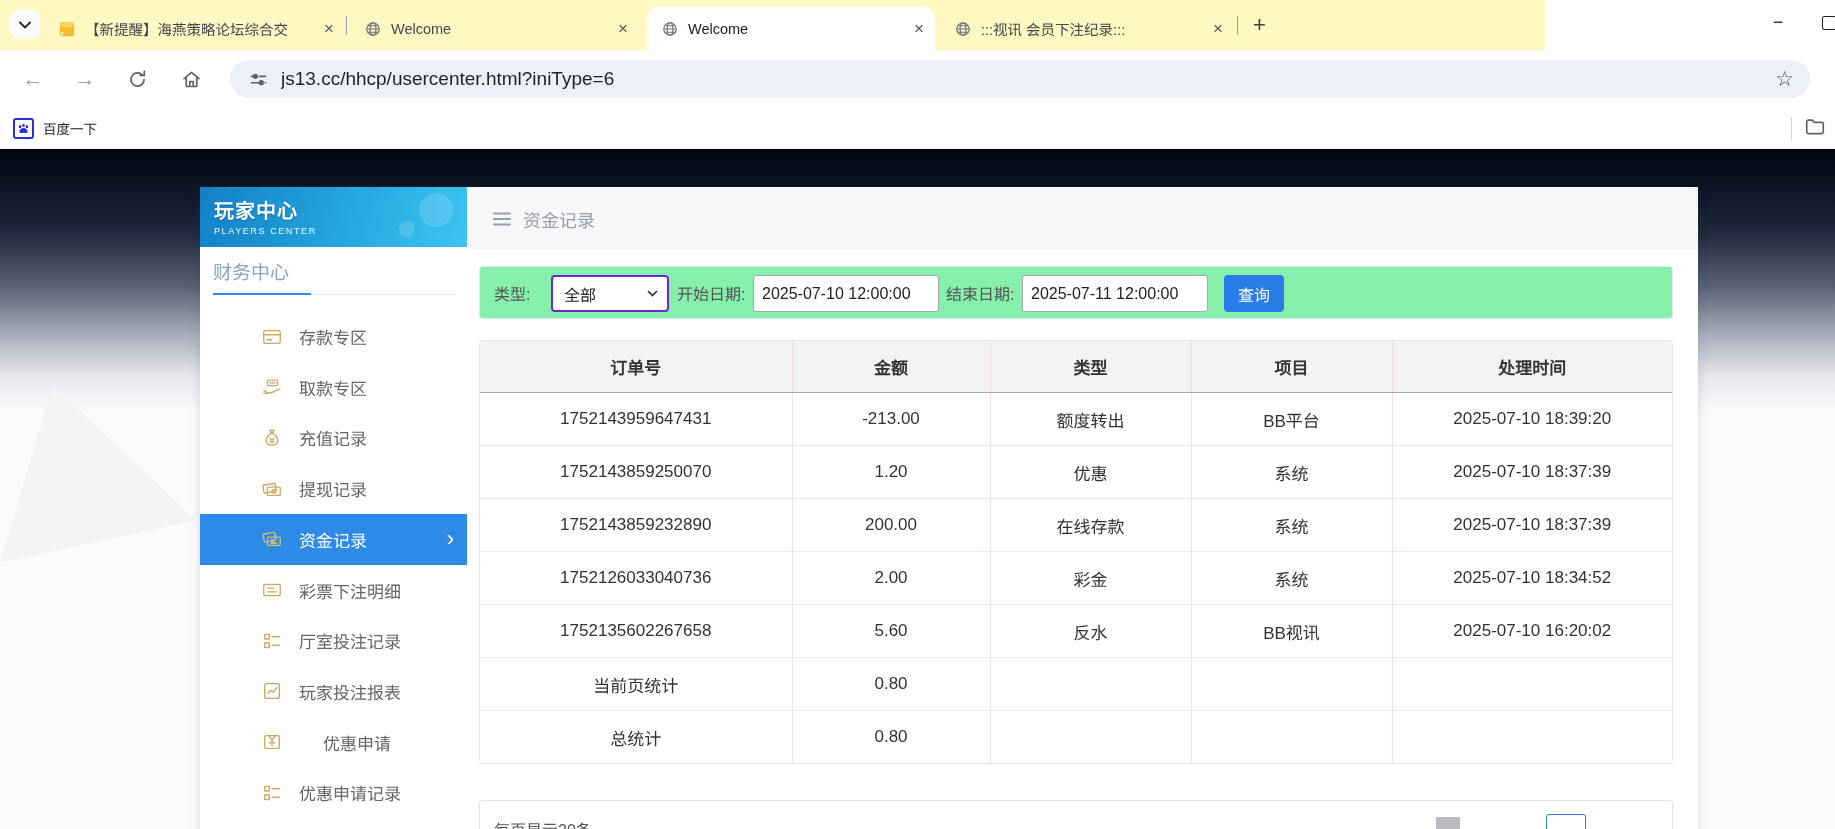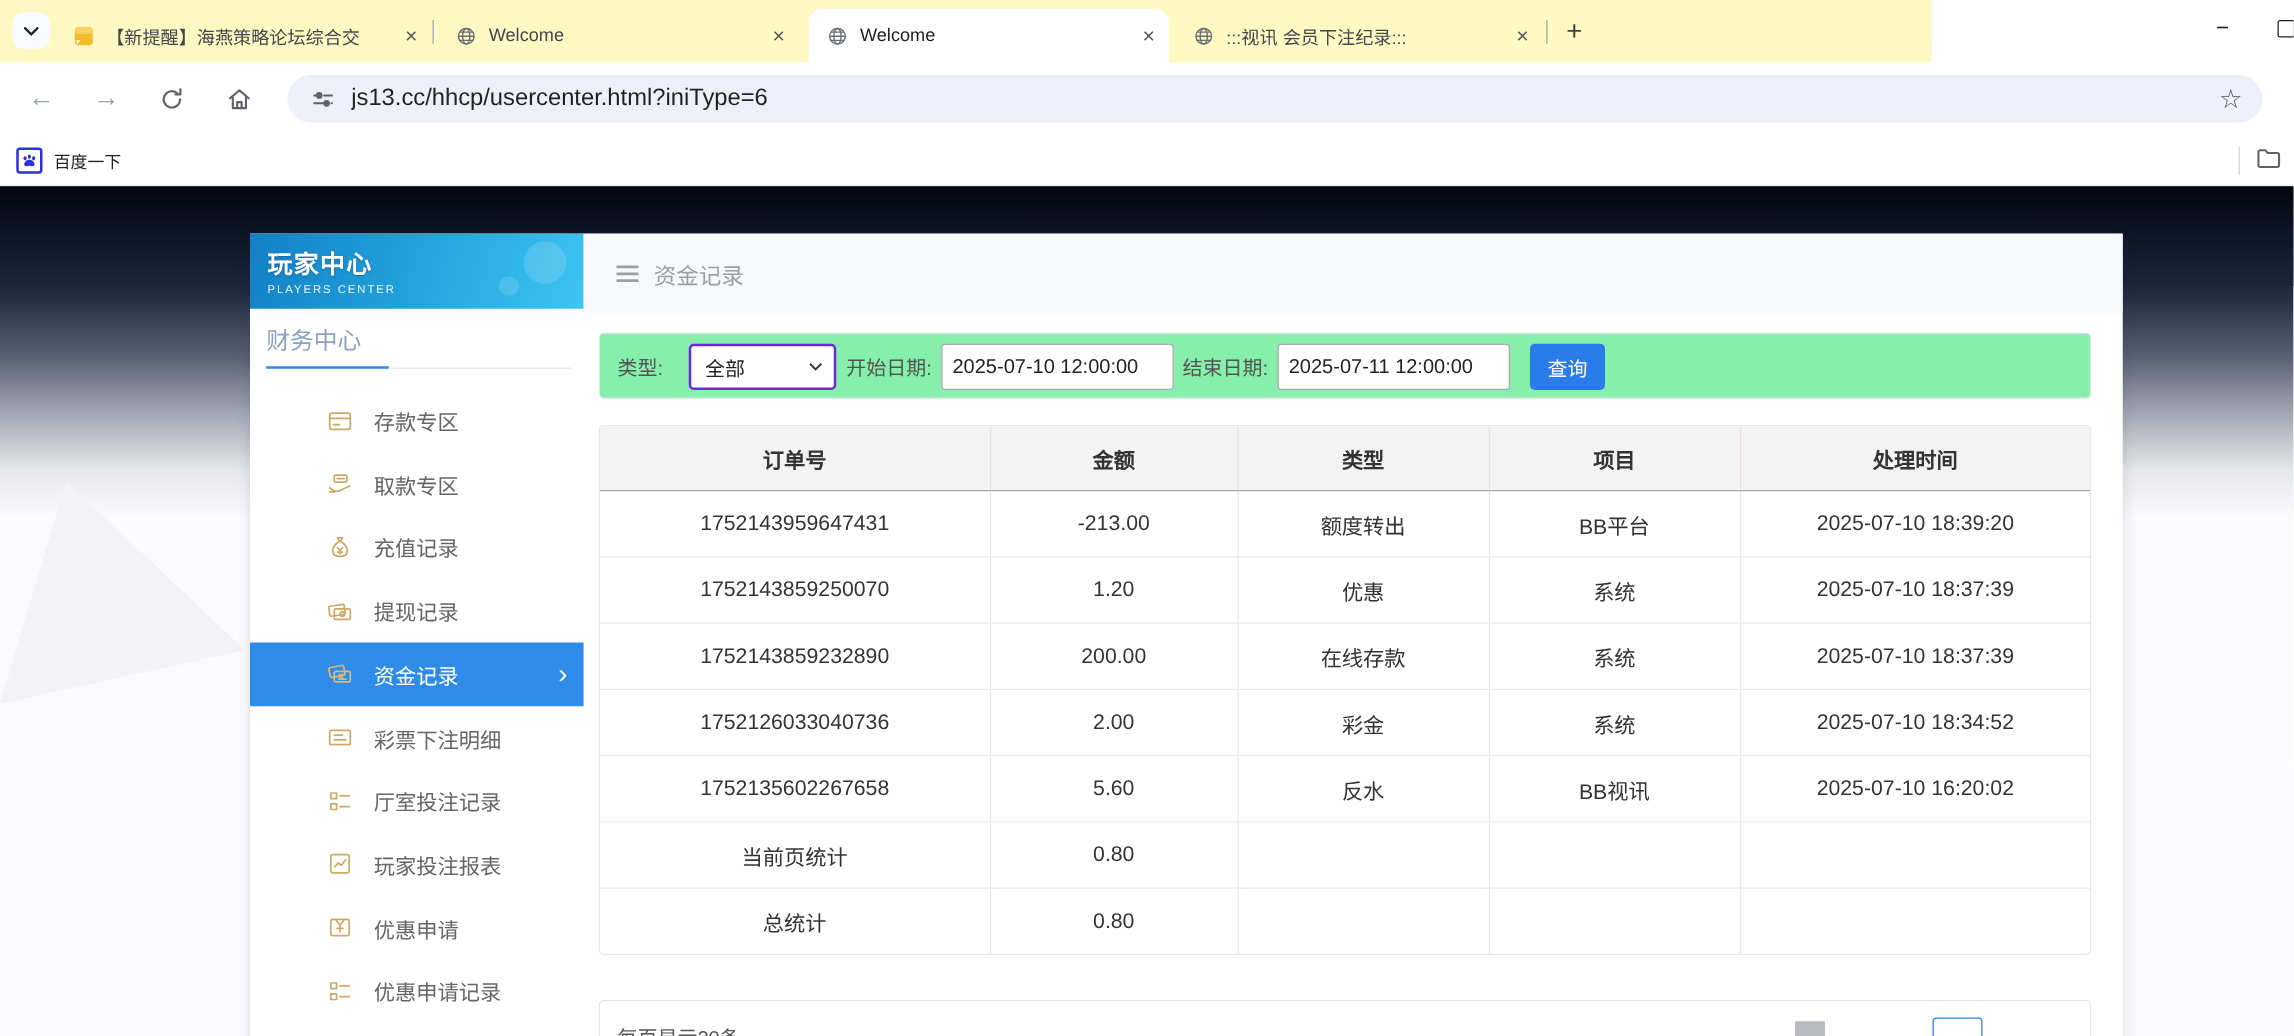--- a/index.html
+++ b/index.html
@@ -326,21 +326,21 @@
             </div>
             <div class="menu-item" style="top: 478.9px;">
               <span class="mi">
                 <svg viewBox="0 0 24 24">
                   <rect x="4" y="4" width="16" height="16" rx="2"></rect>
                   <path d="M7.5 14.5l3-3.2 2.8 2 3.7-4.8"></path>
                 </svg>
               </span>
               <span>玩家投注报表</span>
             </div>
-            <div class="menu-item" style="top: 529.6px;">
+            <div class="menu-item" style="top: 529.6px; gap: 24px;">
               <span class="mi">
                 <svg viewBox="0 0 24 24">
                   <rect x="4" y="5" width="16" height="14" rx="1.5"></rect>
                   <path d="M8.2 5l3.8 4.8L15.8 5M12 9.8v6.2M9.5 12.8h5"></path>
                 </svg>
               </span>
               <span>优惠申请</span>
             </div>
             <div class="menu-item" style="top: 580.3px;">
               <span class="mi">

